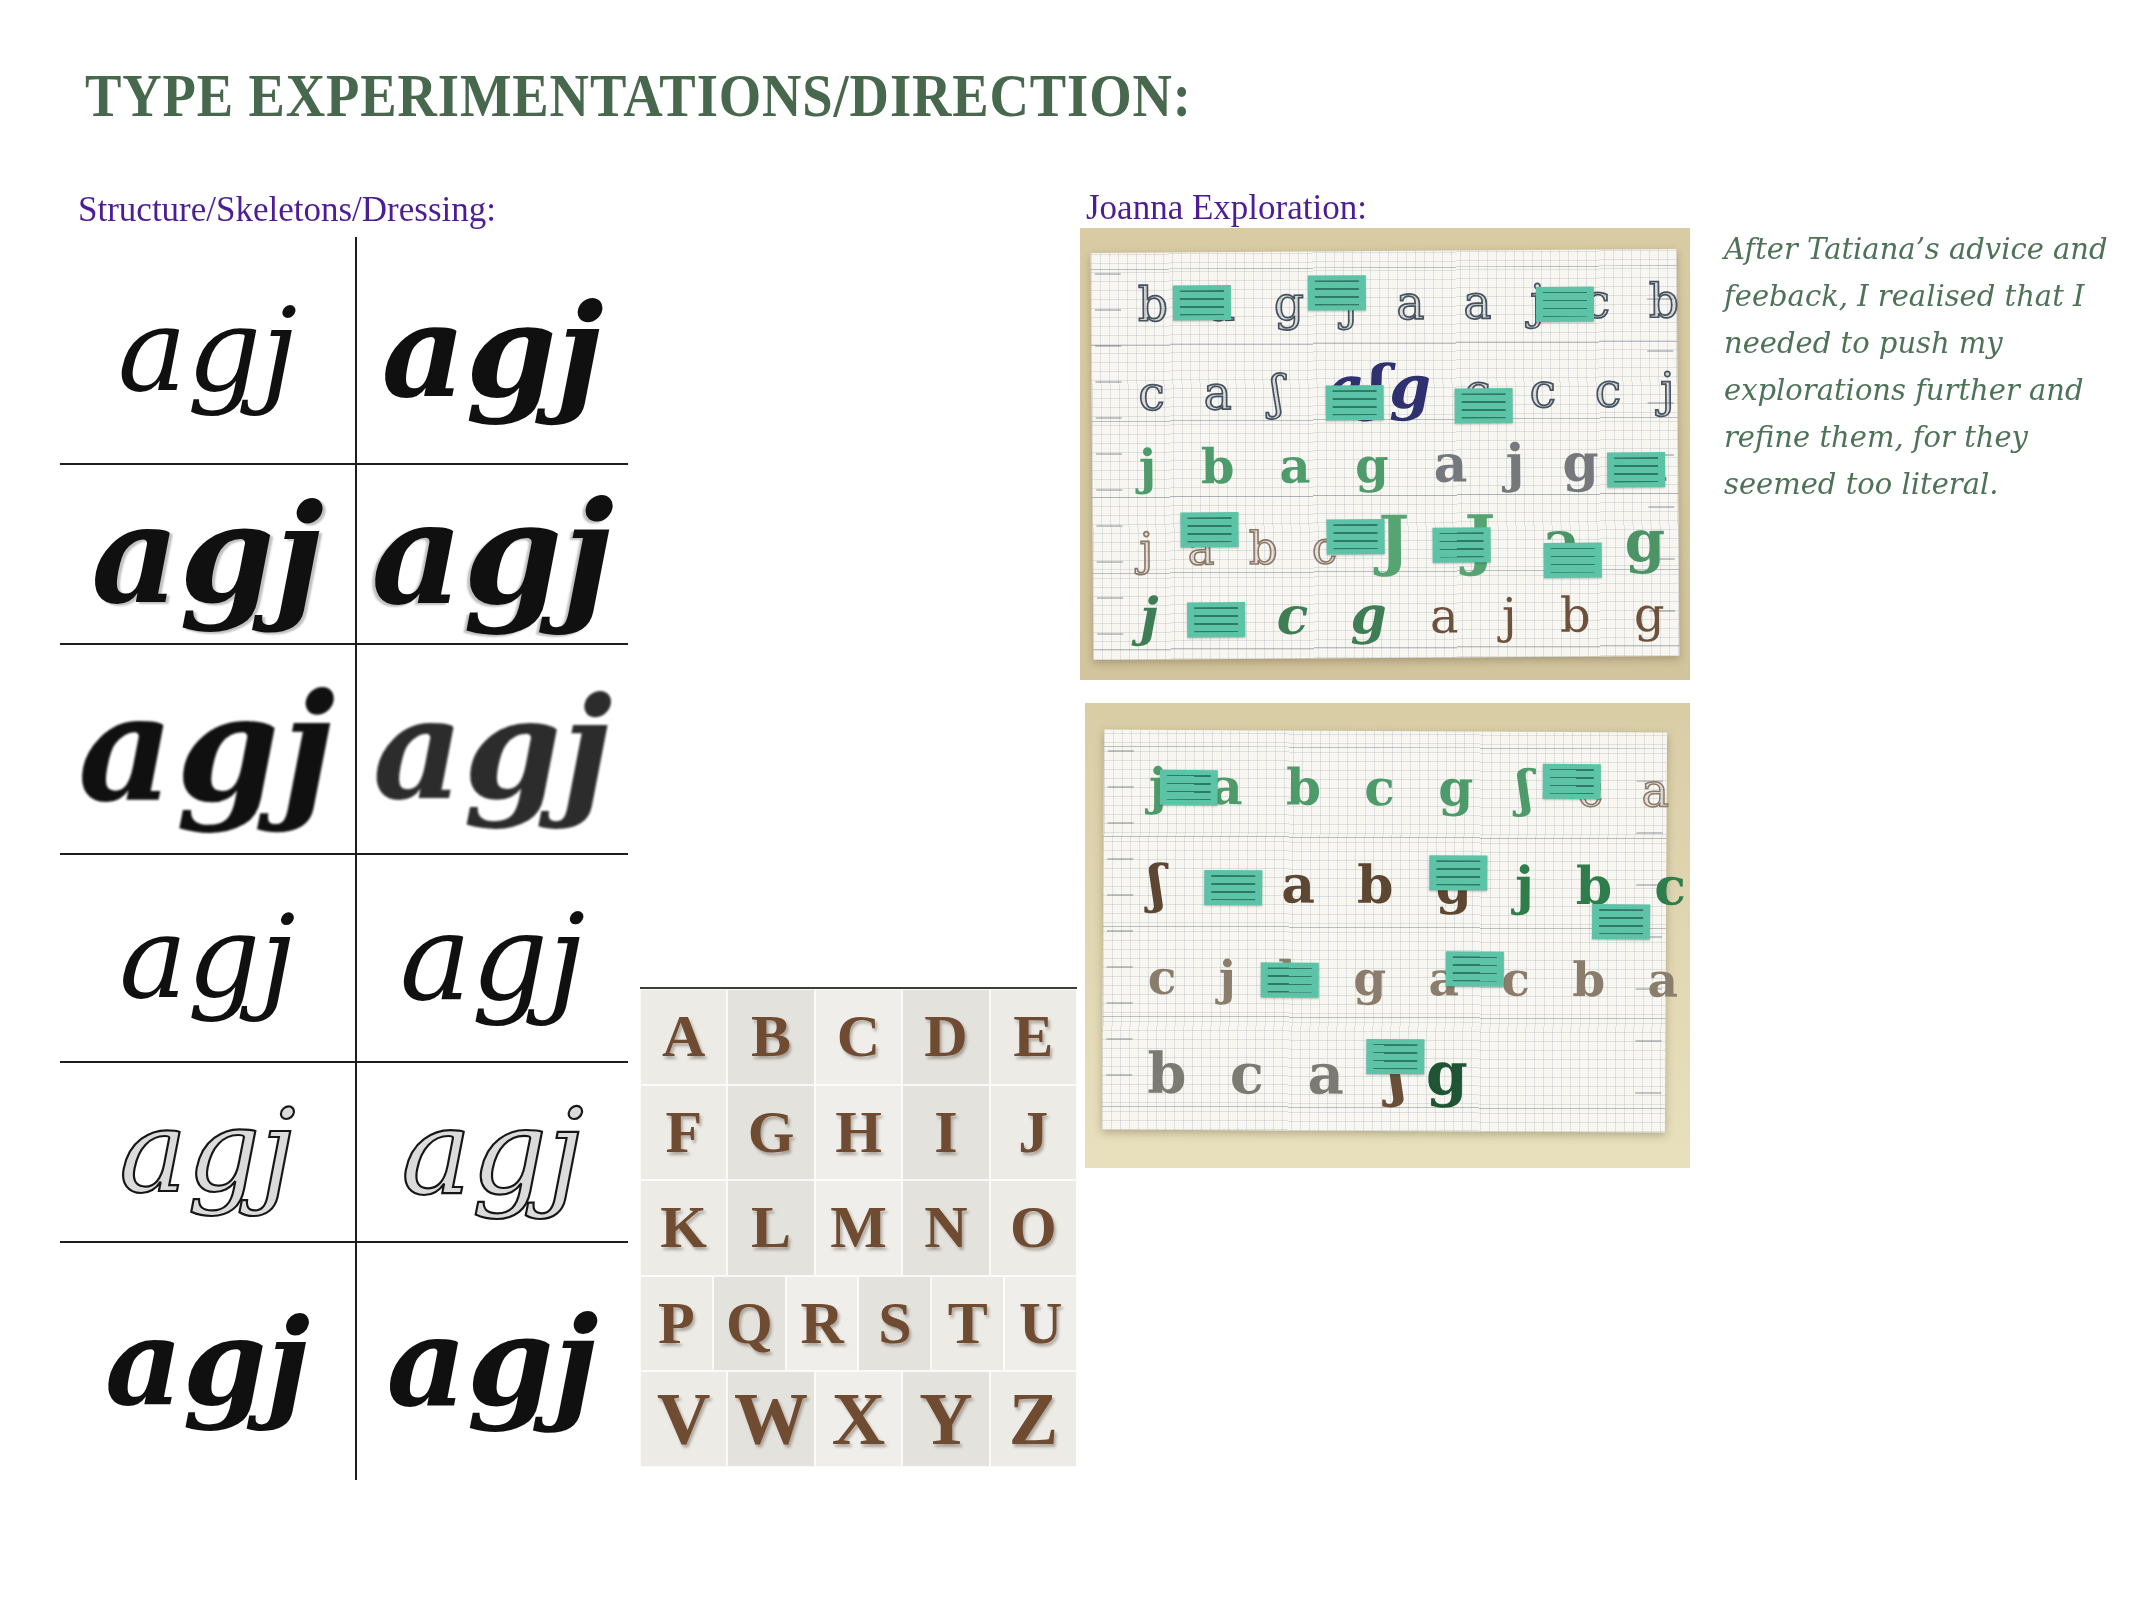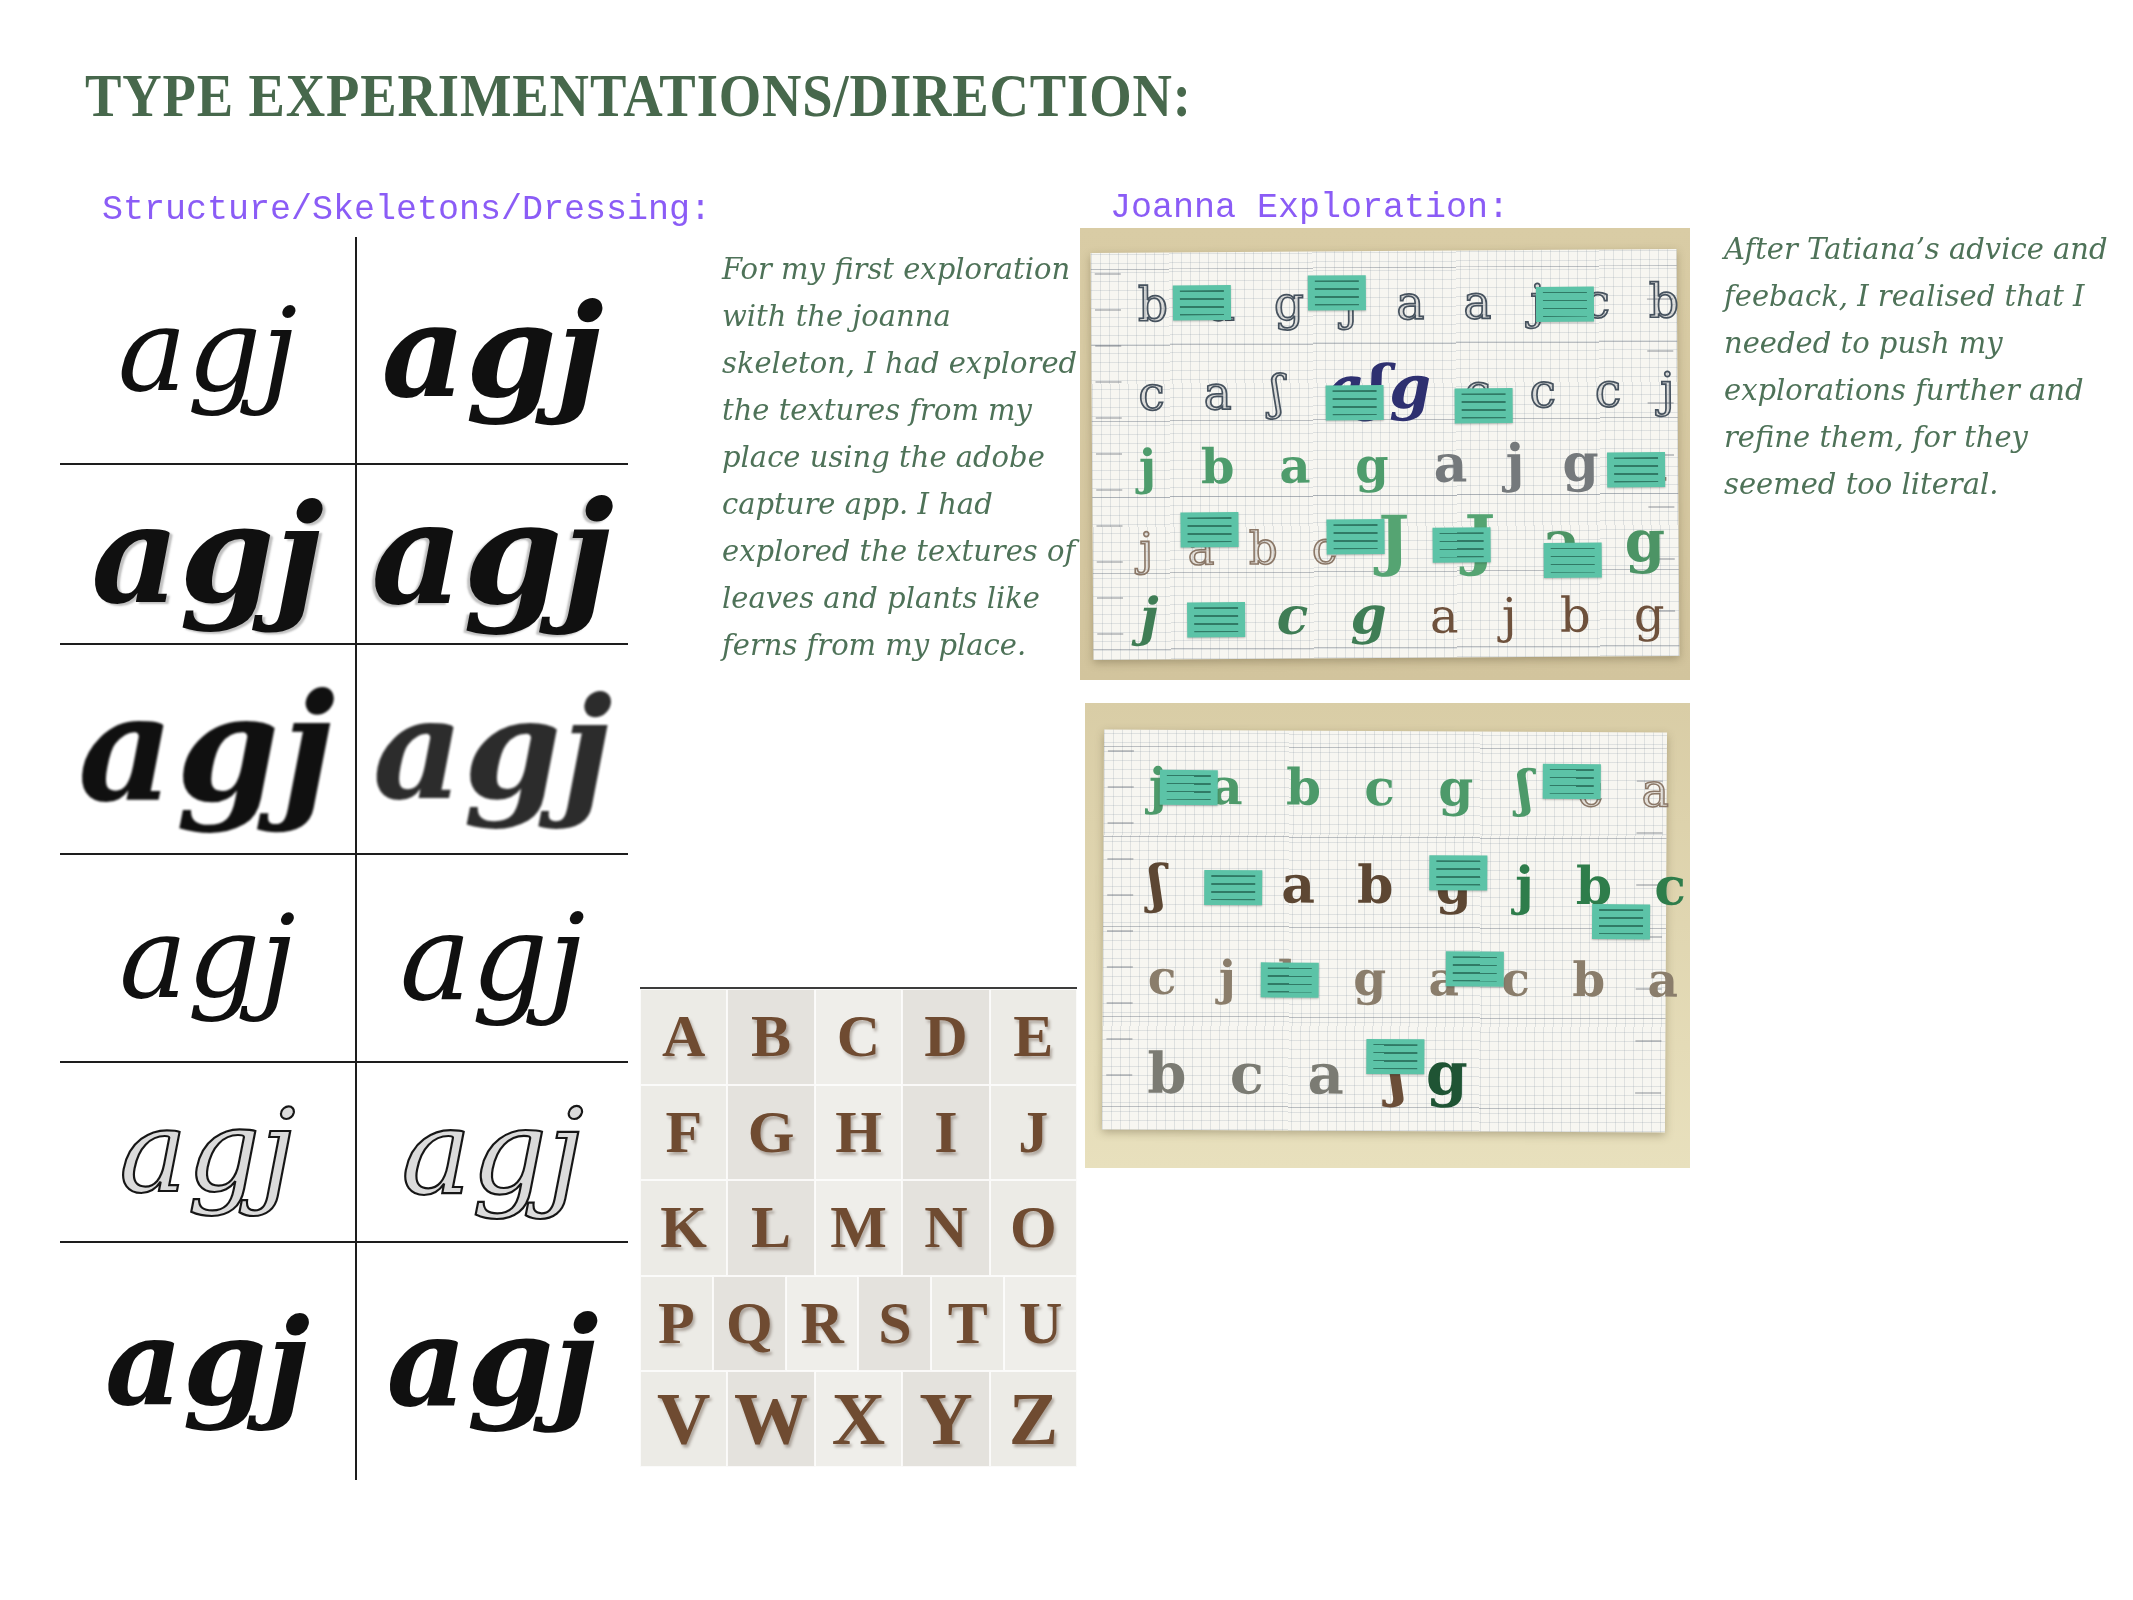--- a/index.html
+++ b/index.html
@@ -8,23 +8,22 @@
     font-family:"DejaVu Serif",serif;overflow:hidden;
   }
   
   .page-title{
     position:absolute;left:85px;top:60px;margin:0;
     font-family:"Liberation Serif",serif;font-weight:600;
     font-size:62px;color:#47684c;letter-spacing:1px;white-space:nowrap;
     transform:scaleX(.88);transform-origin:left top;
   }
   .sec-label{
-    position:absolute;font-size:35px;color:#8b5cf6;white-space:nowrap;
-    font-family:Liberation Mono, monospace;
-    margin-left:24px;
+    position:absolute;font-size:35px;color:#4c1d95;white-space:nowrap;
+    font-family:Liberation Serif, serif;
   }
   .label-left{left:78px;top:190px;}
   .label-right{left:1086px;top:188px;}
 
   
   .agj-grid{
     position:absolute;left:60px;top:237px;
     display:grid;grid-template-columns:297px 271px;
     grid-template-rows:228px 180px 210px 208px 180px 237px;
   }
@@ -176,21 +175,20 @@
       </div>
     <div class="cell">
         <span class="glyph tex-braid">agj</span>
       </div>
     <div class="cell">
         <span class="glyph tex-braid2">agj</span>
       </div>
   </div>
 
   <div class="textcol col-mid">
-    <p>For my first exploration with the joanna skeleton, I had explored the textures from my place using the adobe capture app. I had explored the textures of leaves and plants like ferns from my place.</p>
   </div>
 
   <div class="textcol col-right">
     <p>After Tatiana’s advice and feeback, I realised that I needed to push my explorations further and refine them, for they seemed too literal.</p>
   </div>
 
   <div class="fern-photo">
     <div class="fern-row">
       <span class="fern-tile">A</span>
       <span class="fern-tile">B</span>

